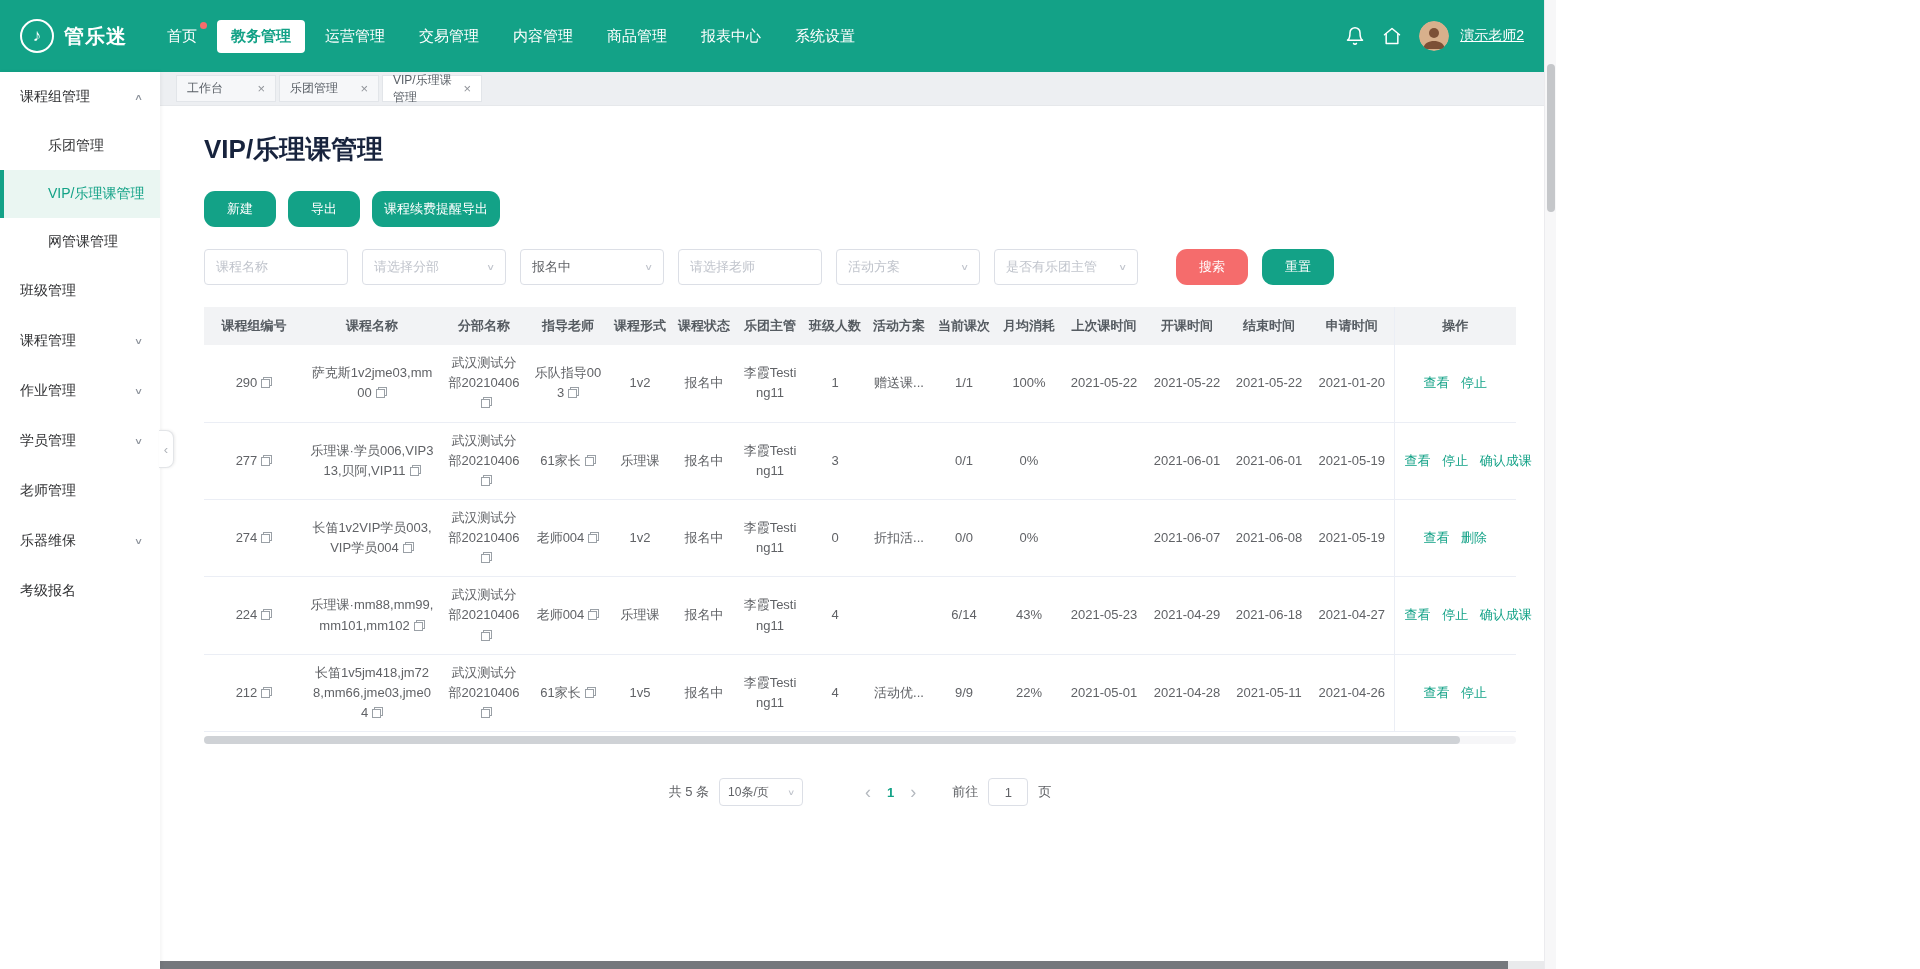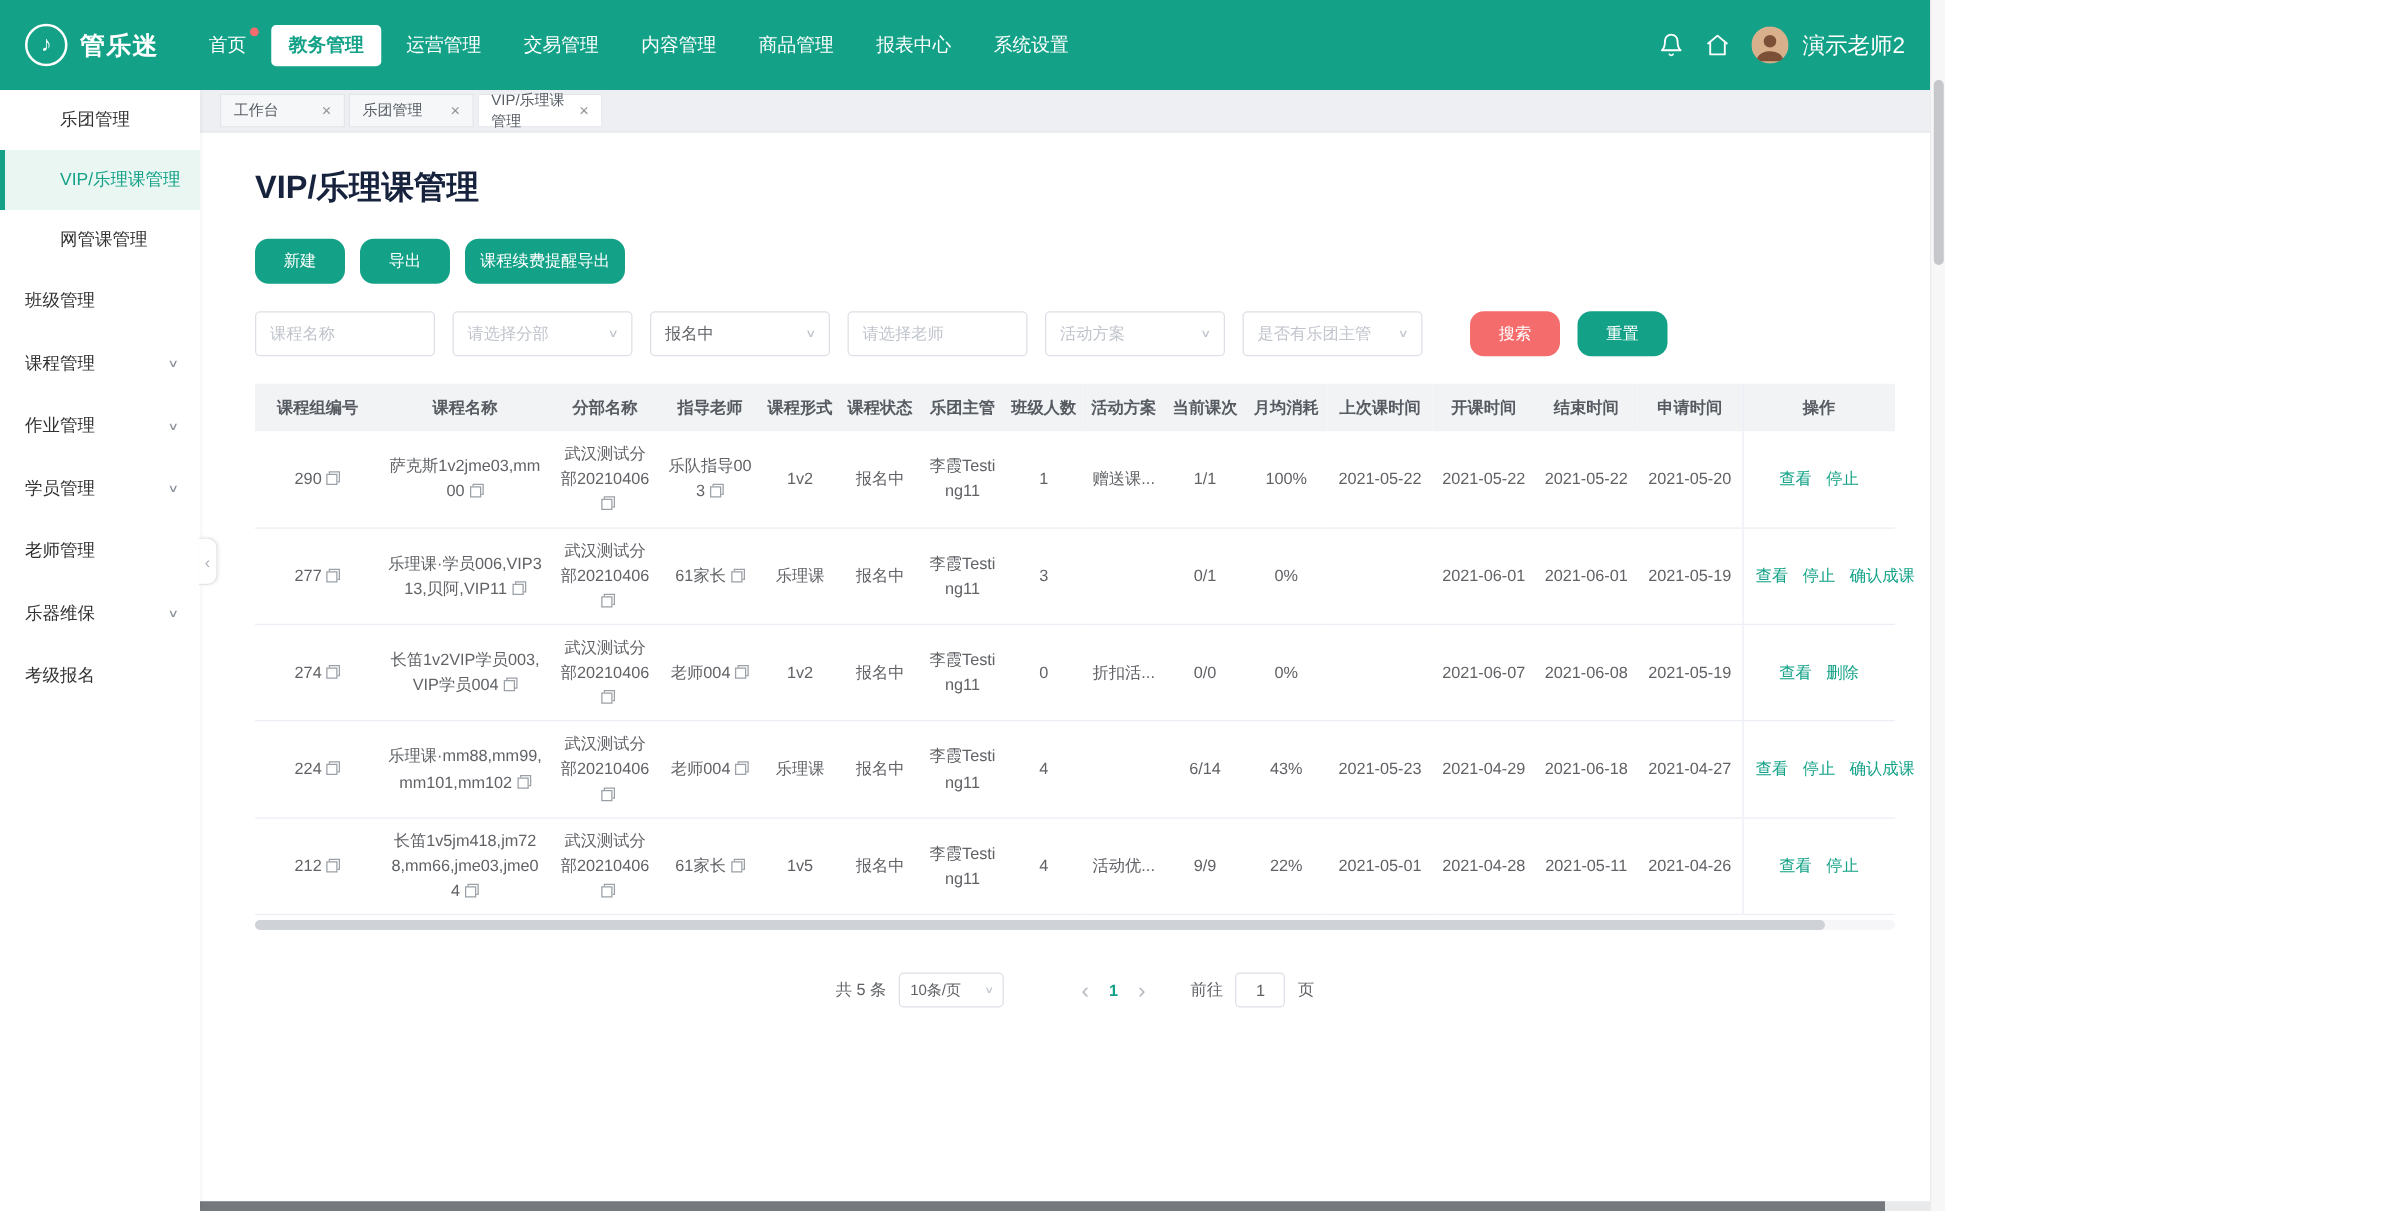--- a/index.html
+++ b/index.html
@@ -18,21 +18,21 @@
   .logo{display:flex;align-items:center;gap:10px;margin-right:26px;cursor:pointer;}
   .logo-icon{width:34px;height:34px;border:2px solid #fff;border-radius:50%;display:flex;align-items:center;justify-content:center;color:#fff;font-size:17px;}
   .logo-text{color:#fff;font-size:20px;font-weight:bold;letter-spacing:1px;}
   .nav-items{display:flex;gap:6px;}
   .nav-item{position:relative;color:#fff;font-size:15px;padding:7px 14px;border-radius:4px;cursor:pointer;white-space:nowrap;}
   .nav-item.active{background:#fff;color:var(--primary);font-weight:bold;}
   .nav-badge{position:absolute;top:2px;right:4px;width:7px;height:7px;border-radius:50%;background:#f56c6c;}
   .nav-right{margin-left:auto;display:flex;align-items:center;gap:17px;}
   .icon-btn{display:flex;cursor:pointer;}
   .avatar{width:30px;height:30px;border-radius:50%;overflow:hidden;cursor:pointer;}
-  .user-name{color:#fff;font-size:18px;margin-left:-6px;cursor:pointer;}
+  .user-name{color:#fff;font-size:14px;margin-left:-6px;cursor:pointer;text-decoration:underline;}
 
   
   .layout{display:flex;width:1544px;height:897px;position:relative;}
   .sidebar{flex:0 0 160px;width:160px;background:#fff;box-shadow:1px 0 4px rgba(0,0,0,.06);z-index:2;}
   .side-item{height:50px;display:flex;align-items:center;justify-content:space-between;padding:0 18px 0 20px;font-size:14px;color:var(--text-dark);cursor:pointer;}
   .side-chevron{font-size:10px;color:#8a9099;transform:scale(1.25,.85);}
   .side-child{height:48px;display:flex;align-items:center;padding-left:44px;font-size:14px;color:var(--text-dark);cursor:pointer;border-left:4px solid transparent;}
   .side-child.active{border-left-color:var(--primary);background:var(--sidebar-active-bg);color:var(--primary);}
   .collapse-handle{position:absolute;left:159px;top:358px;width:15px;height:38px;background:#fff;border:1px solid #e3e5e8;border-left:none;border-radius:0 8px 8px 0;display:flex;align-items:center;justify-content:center;color:#aeb2b8;font-size:13px;cursor:pointer;box-shadow:1px 0 3px rgba(0,0,0,.08);z-index:3;}
 
@@ -166,20 +166,24 @@
       </span>
       <span class="user-name">演示老师2</span>
     </div>
   </header>
 
   <div class="layout">
 
     <aside class="sidebar">
 
         <div>
+          <div class="side-item">
+            <span>课程组管理</span>
+            <span class="side-chevron">∧</span>
+          </div>
 
             <div class="side-child">
               <span>乐团管理</span>
             </div>
 
             <div class="side-child active">
               <span>VIP/乐理课管理</span>
             </div>
 
             <div class="side-child">
@@ -352,21 +356,21 @@
                   <td class="c4">1v2</td>
                   <td class="c5">报名中</td>
                   <td class="c6">李霞Testing11</td>
                   <td class="c7">1</td>
                   <td class="c8">赠送课...</td>
                   <td class="c9">1/1</td>
                   <td class="c10">100%</td>
                   <td class="c11">2021-05-22</td>
                   <td class="c12">2021-05-22</td>
                   <td class="c13">2021-05-22</td>
-                  <td class="c14">2021-05-20</td>
+                  <td class="c14">2021-01-20</td>
                   <td class="c15">
                     
                       <a class="action-link">查看</a>
                     
                       <a class="action-link">停止</a>
                     
                   </td>
                 </tr>
 
                 <tr>

